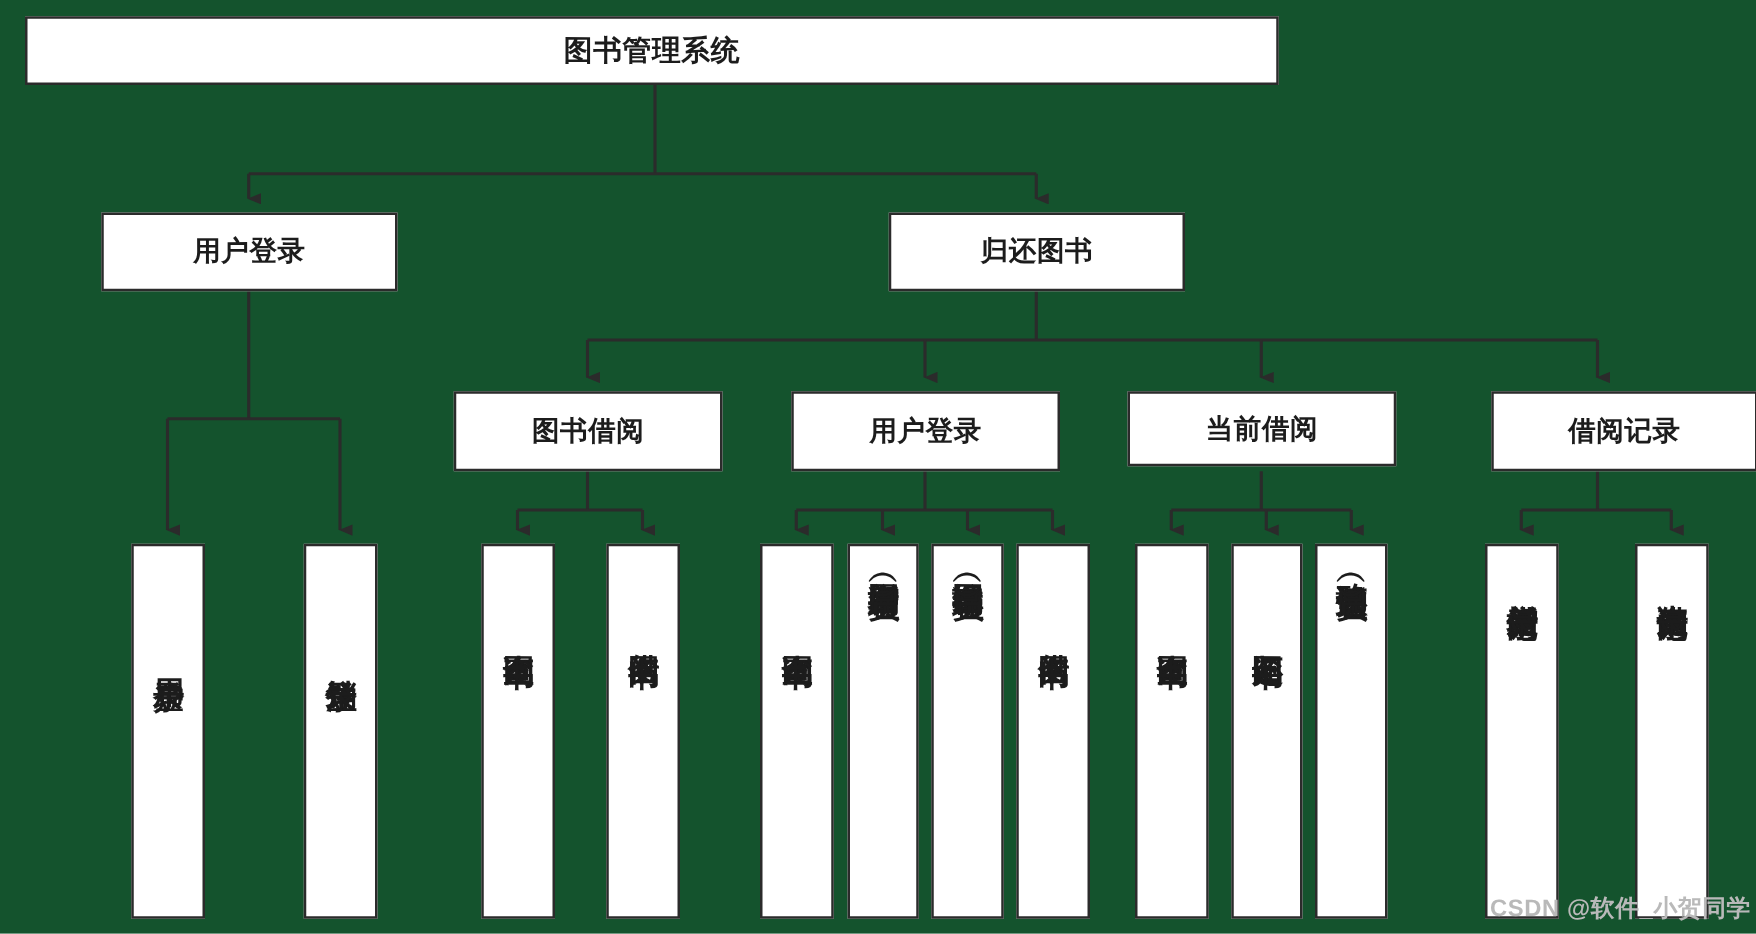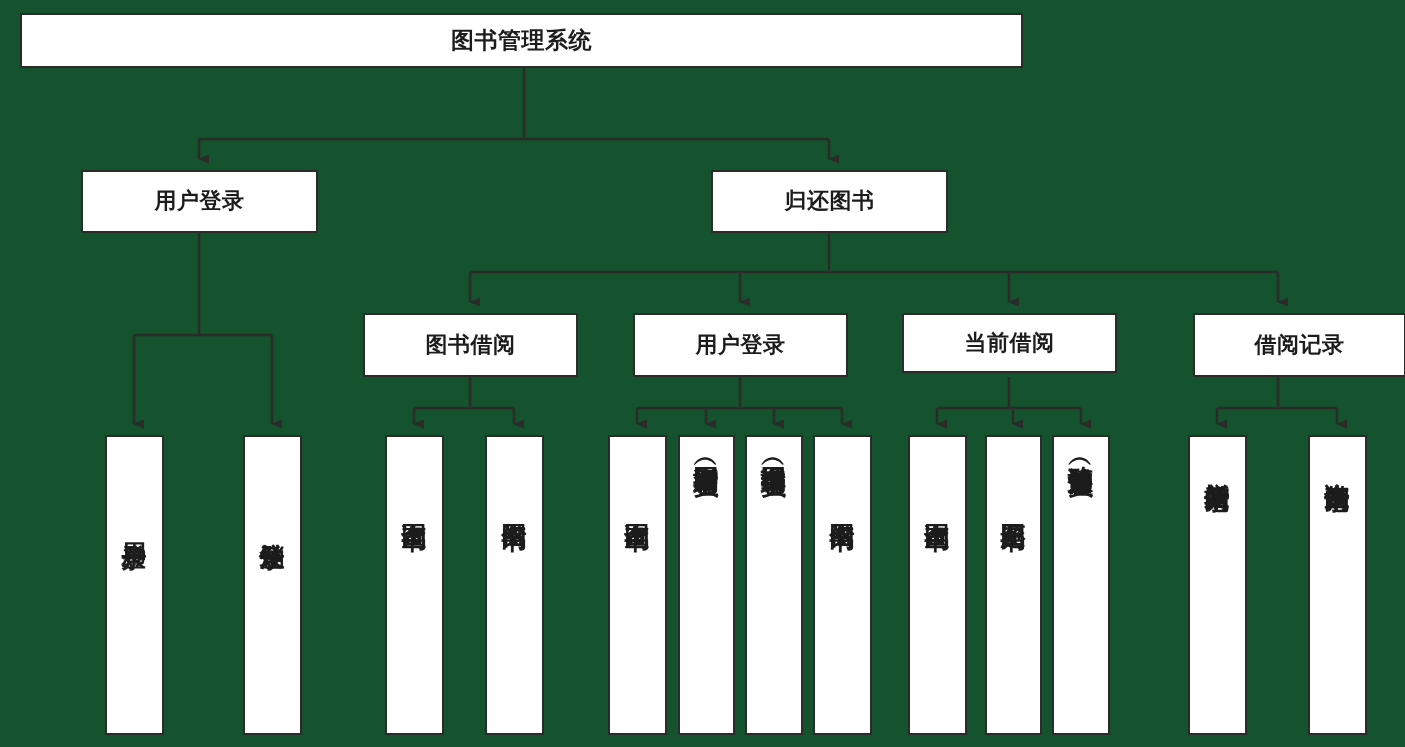--- a/index.html
+++ b/index.html
@@ -188,14 +188,15 @@
         <span class="node-label">确认归还（管理员）</span>
       </div>
       <div class="node-box node-v align-near" style="left: 1188px; top: 435px; width: 59px; height: 300px;">
         <span class="node-label">新增借阅记录</span>
       </div>
       <div class="node-box node-v align-near" style="left: 1308px; top: 435px; width: 59px; height: 300px;">
         <span class="node-label">查询借阅记录</span>
       </div>
     </div>
 
+  <div class="watermark" style="left: 1192px; top: 714px;">CSDN @软件_小贺同学</div>
 
 </div>
 
 </body></html>

